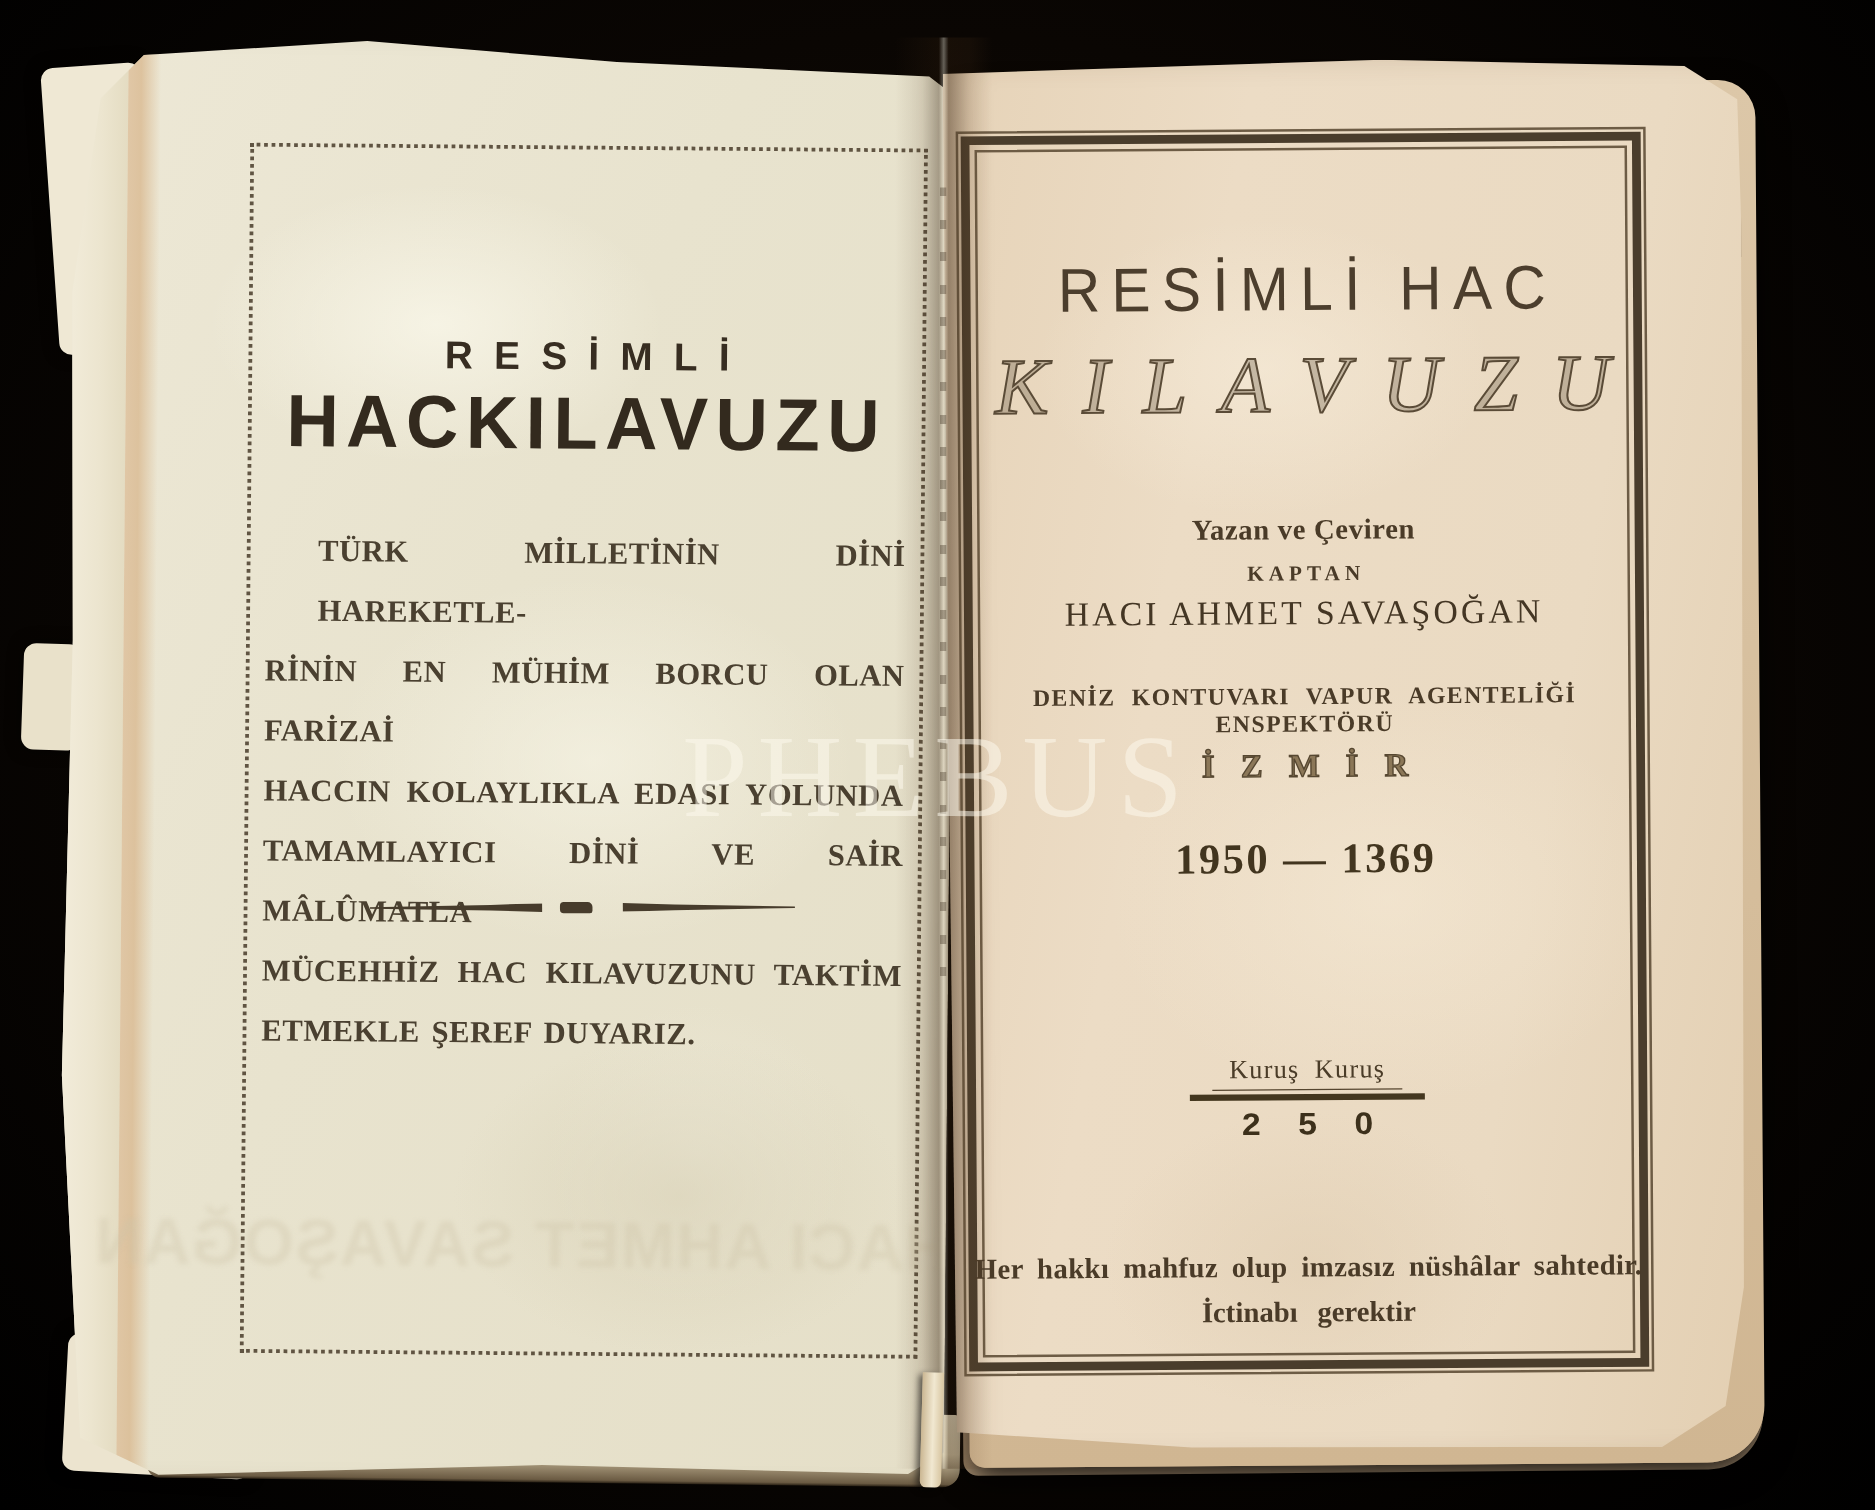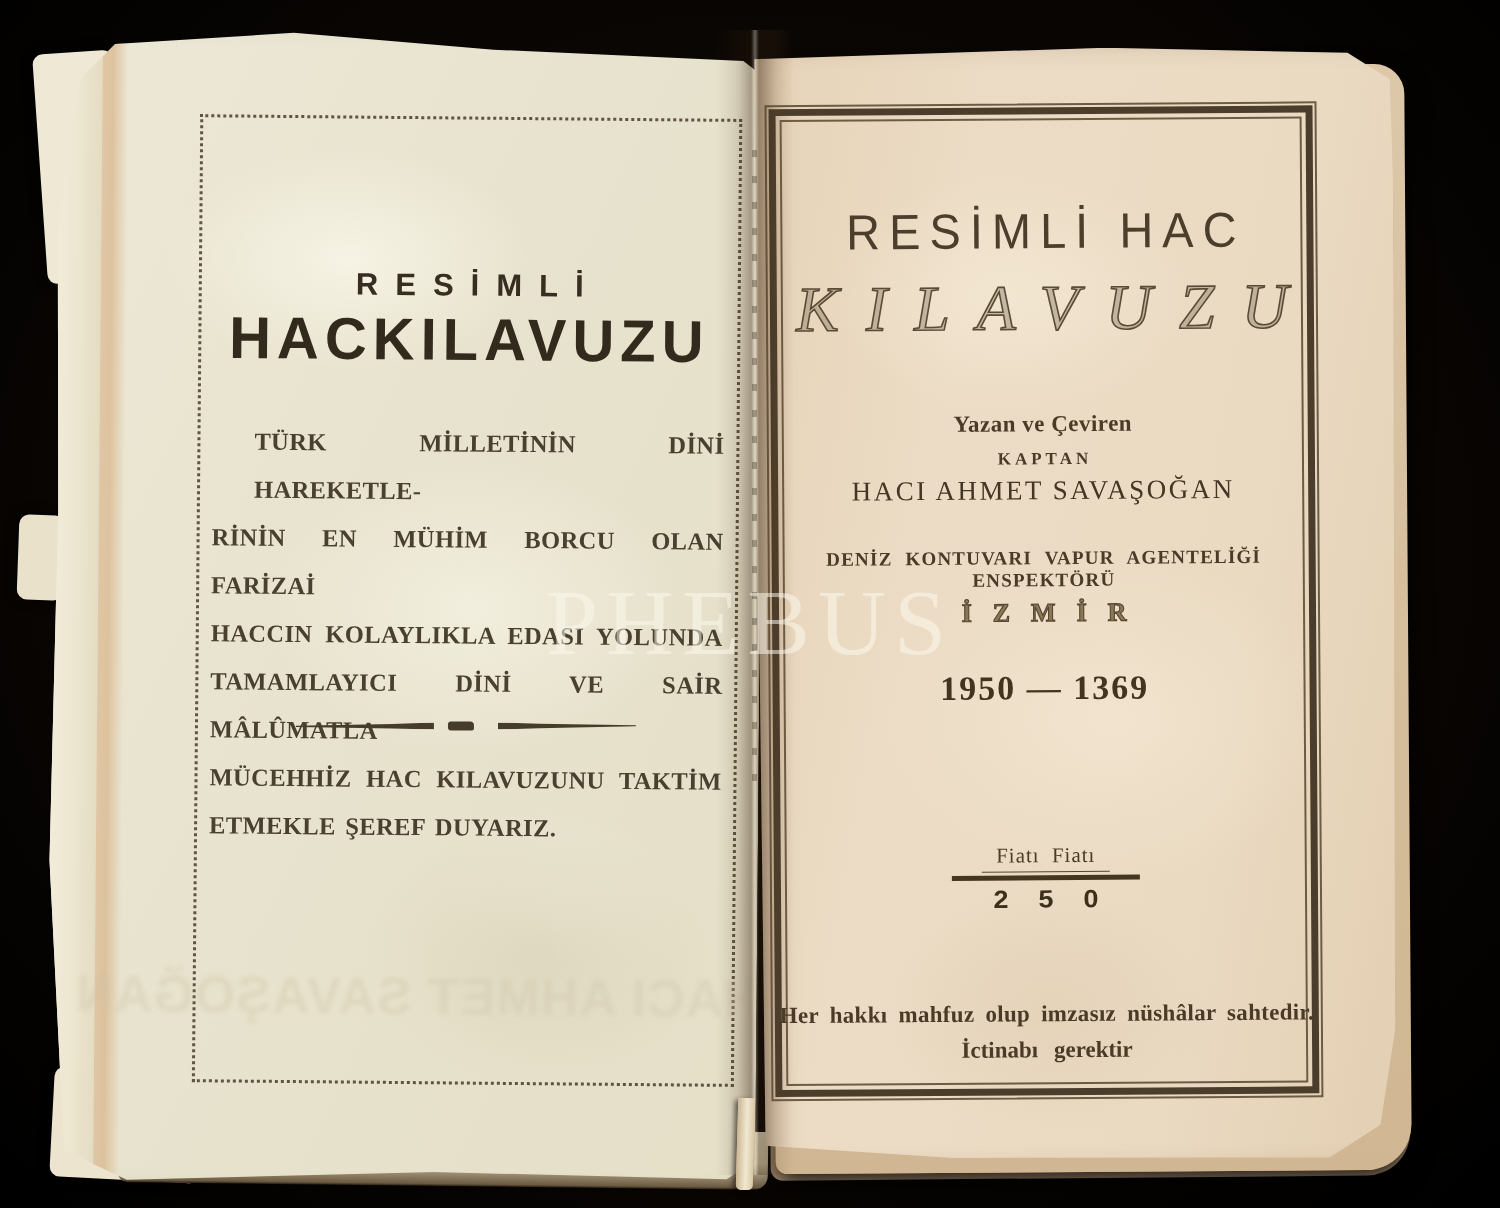--- a/index.html
+++ b/index.html
@@ -182,21 +182,21 @@
 
       <div class="rp-block rp-byline">Yazan ve Çeviren</div>
       <div class="rp-block rp-rank">KAPTAN</div>
       <div class="rp-block rp-author">HACI AHMET SAVAŞOĞAN</div>
 
       <div class="rp-block rp-role">DENİZ KONTUVARI VAPUR AGENTELİĞİ ENSPEKTÖRÜ</div>
       <div class="rp-block rp-city">İZMİR</div>
       <div class="rp-block rp-years">1950 — 1369</div>
 
       <div class="rp-block rp-price">
-        <div><span class="price-label">Fiatı Fiatı</span></div>
+        <div><span class="price-label">Kuruş Kuruş</span></div>
         <div class="price-rule"></div>
         <div class="price-value">250</div>
       </div>
 
       <div class="rp-block rp-notice1">Her hakkı mahfuz olup imzasız nüshâlar sahtedir.</div>
       <div class="rp-block rp-notice2">İctinabı  gerektir</div>
     </div>
   </div>
 
   <div class="watermark">PHEBUS</div>

